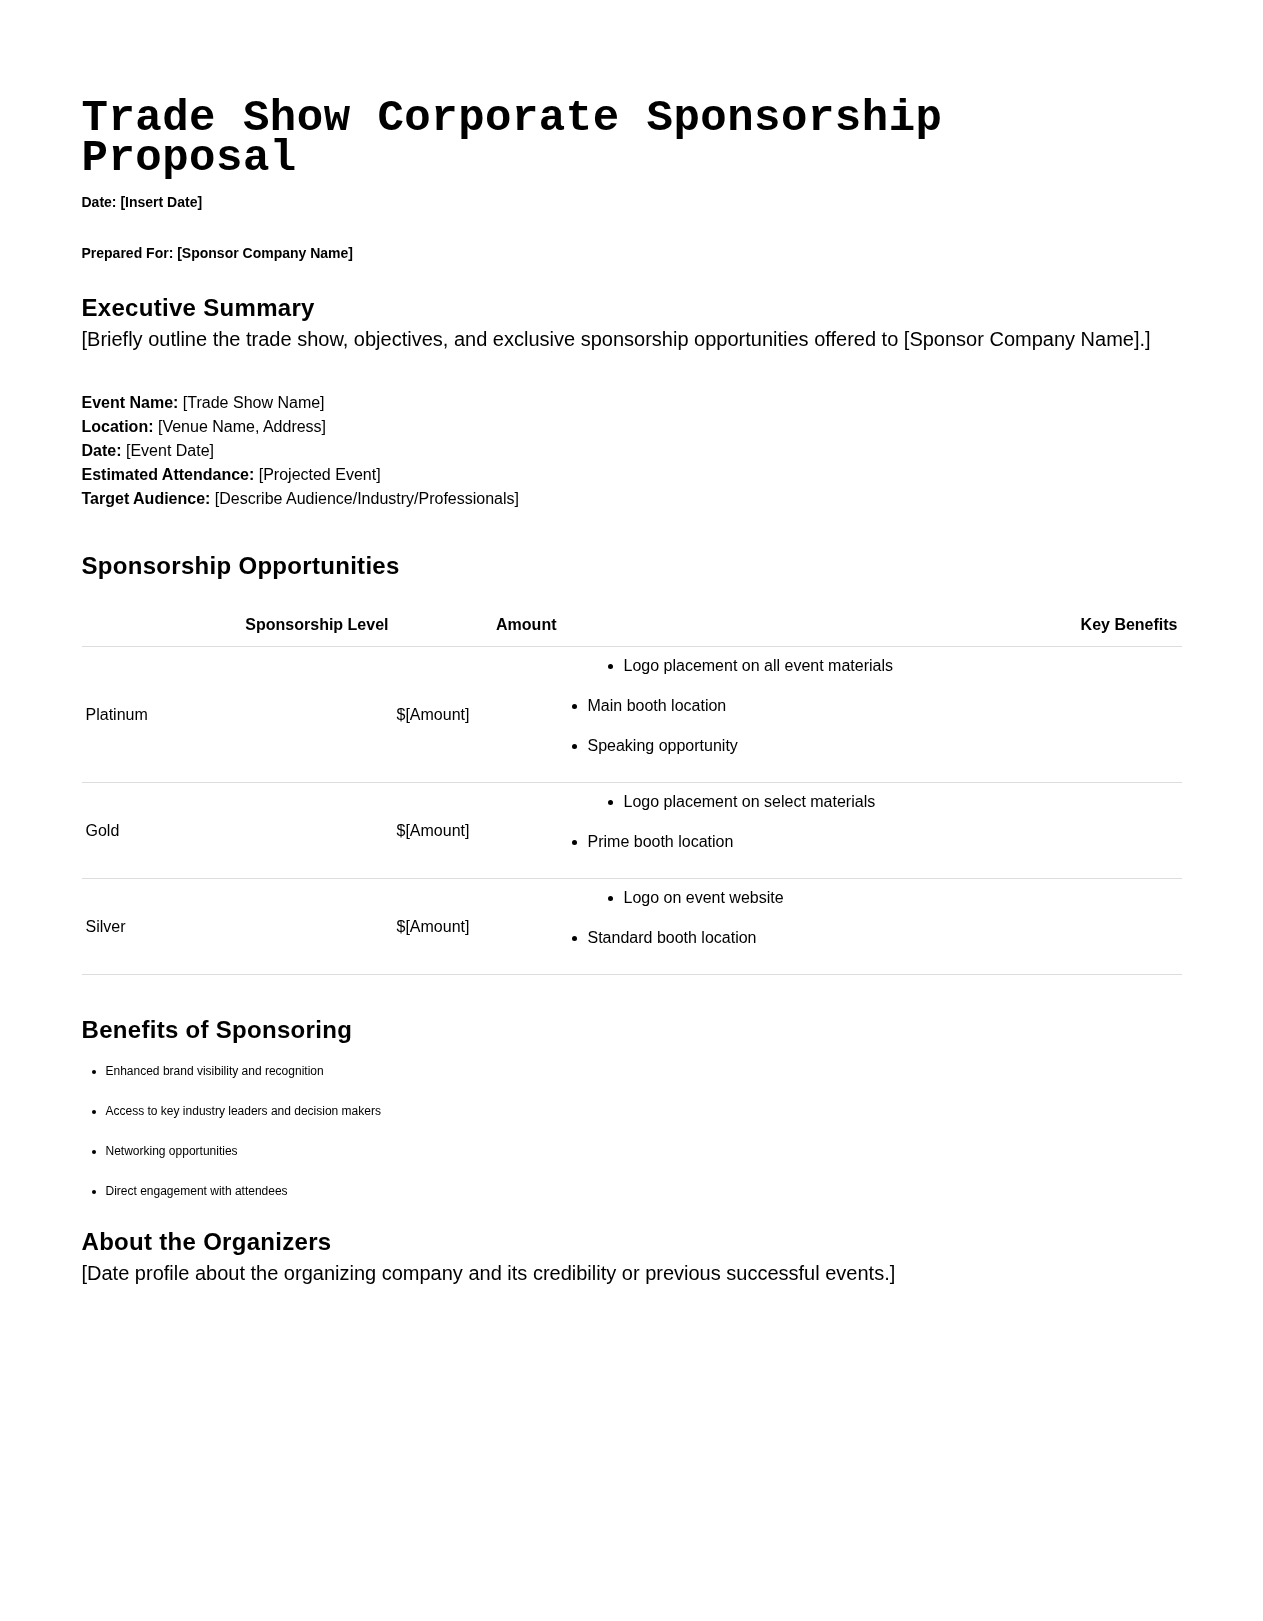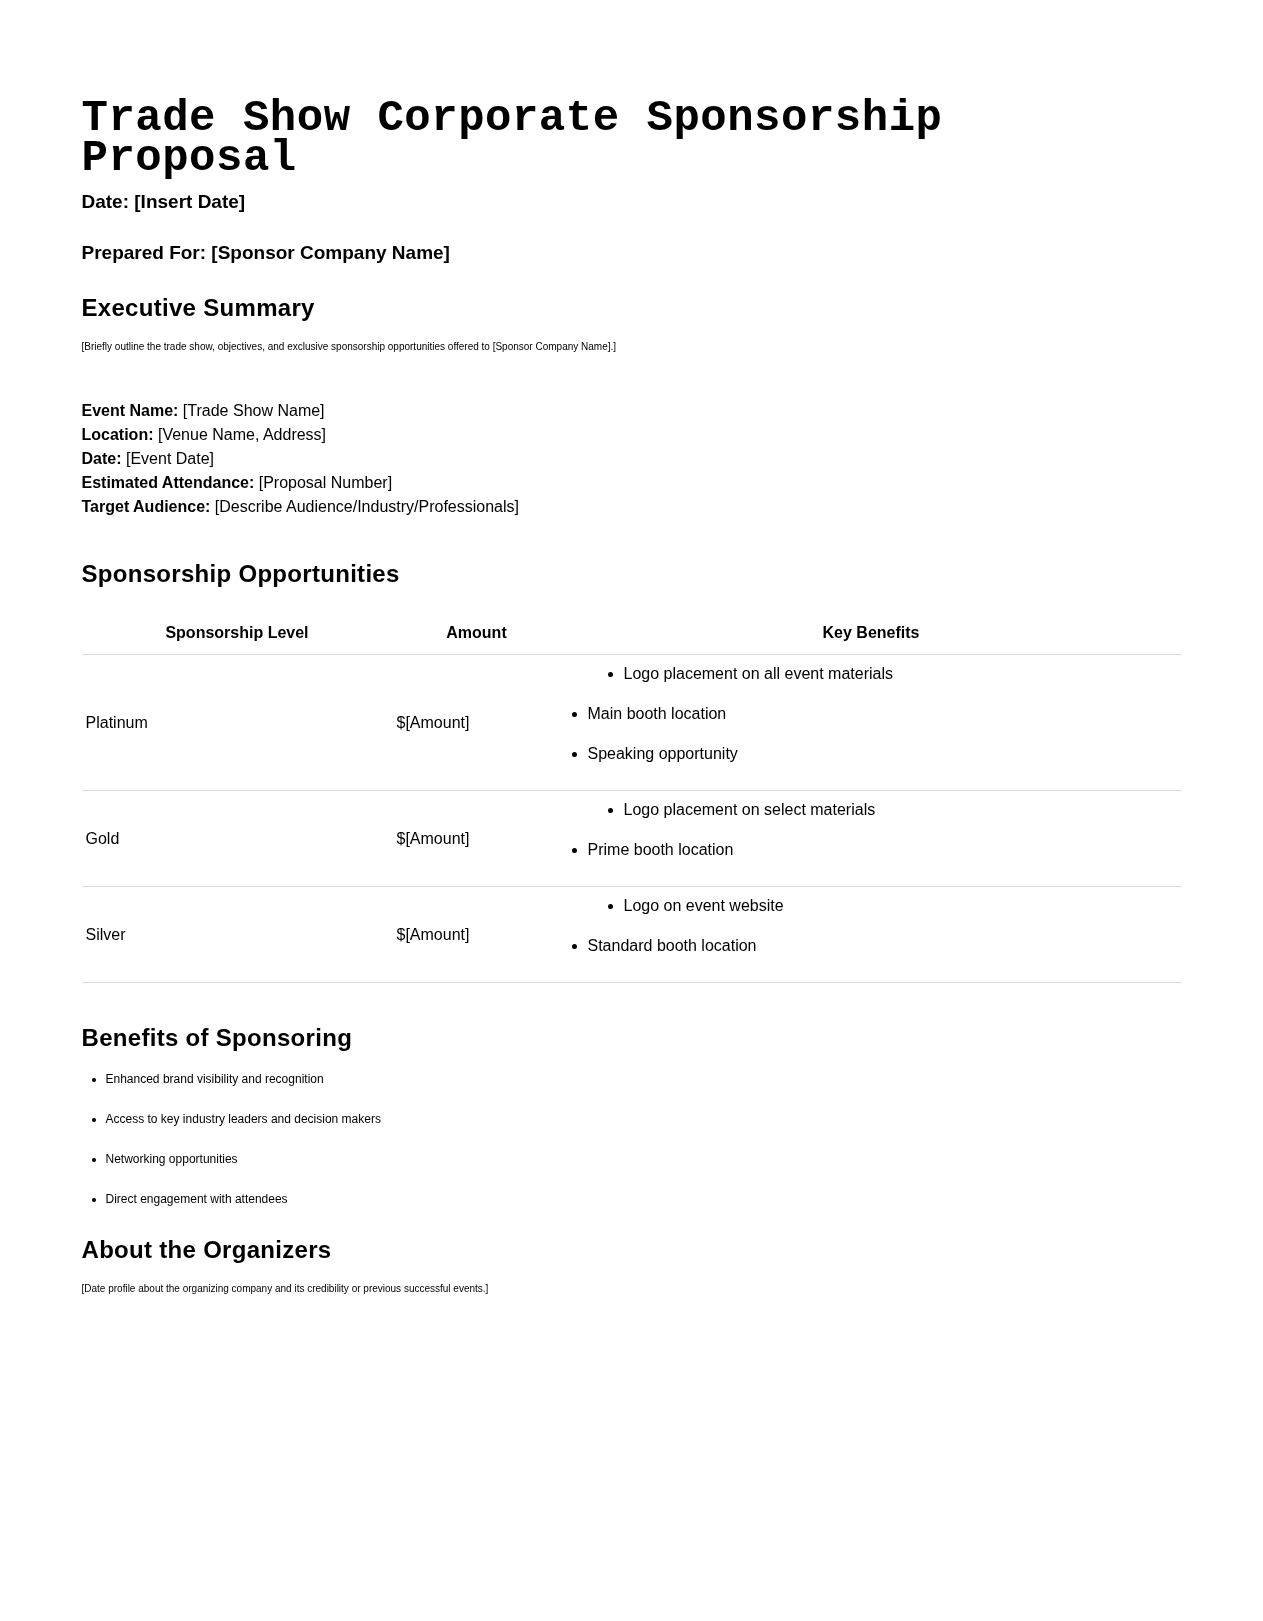--- a/index.html
+++ b/index.html
@@ -17,52 +17,52 @@
   }
   h1 {
     font-size: 44px;
     font-weight: bold;
     margin: 16px 0 10px 0;
     line-height: 40px;
     letter-spacing: 0.5px;
     font-family: Liberation Mono, monospace;
   }
   .meta-line {
-    font-size: 19px;
+    font-size: 14px;
     font-weight: bold;
     margin: 0;
     line-height: 28px;
   }
   .meta-line + .meta-line { margin-top: 23px; }
   h2 {
     font-size: 24px;
     font-weight: bold;
     line-height: 30px;
     margin: 0;
     letter-spacing: 0.3px;
   }
   .section { margin-top: 26px; }
   .section.gap-lg { margin-top: 40px; }
   p.body-text {
-    font-size: 10px;
+    font-size: 20px;
     line-height: 24px;
-    margin: 12px 0 0 0;
+    margin: 4px 0 0 0;
   }
   .overview { margin-top: 12px; font-size: 16px; line-height: 24px; }
   .overview div { white-space: nowrap; }
   .overview b { font-weight: bold; }
 
   table.sponsor {
     width: 100%;
     border-collapse: collapse;
     margin-top: 24px;
     font-size: 16px;
   }
   table.sponsor th {
-    text-align: center;
+    text-align: right;
     font-weight: bold;
     padding: 10px 4px 11px 4px;
     border-bottom: 1px solid #dddddd;
     line-height: 20px;
   }
   table.sponsor td {
     padding: 0 4px;
     border-bottom: 1px solid #dddddd;
     vertical-align: middle;
     line-height: 20px;
@@ -105,21 +105,21 @@
   <div class="section">
     <h2>Executive Summary</h2>
     <p class="body-text">[Briefly outline the trade show, objectives, and exclusive sponsorship opportunities offered to [Sponsor Company Name].]</p>
   </div>
 
   <div class="section gap-lg">
     <div class="overview">
       <div><b>Event Name:</b><span> [Trade Show Name]</span></div>
       <div><b>Location:</b><span> [Venue Name, Address]</span></div>
       <div><b>Date:</b><span> [Event Date]</span></div>
-      <div><b>Estimated Attendance:</b><span> [Proposal Number]</span></div>
+      <div><b>Estimated Attendance:</b><span> [Projected Event]</span></div>
       <div><b>Target Audience:</b><span> [Describe Audience/Industry/Professionals]</span></div>
     </div>
   </div>
 
   <div class="section gap-lg">
     <h2>Sponsorship Opportunities</h2>
     <table class="sponsor">
       <colgroup>
           <col class="c1">
           <col class="c2">

